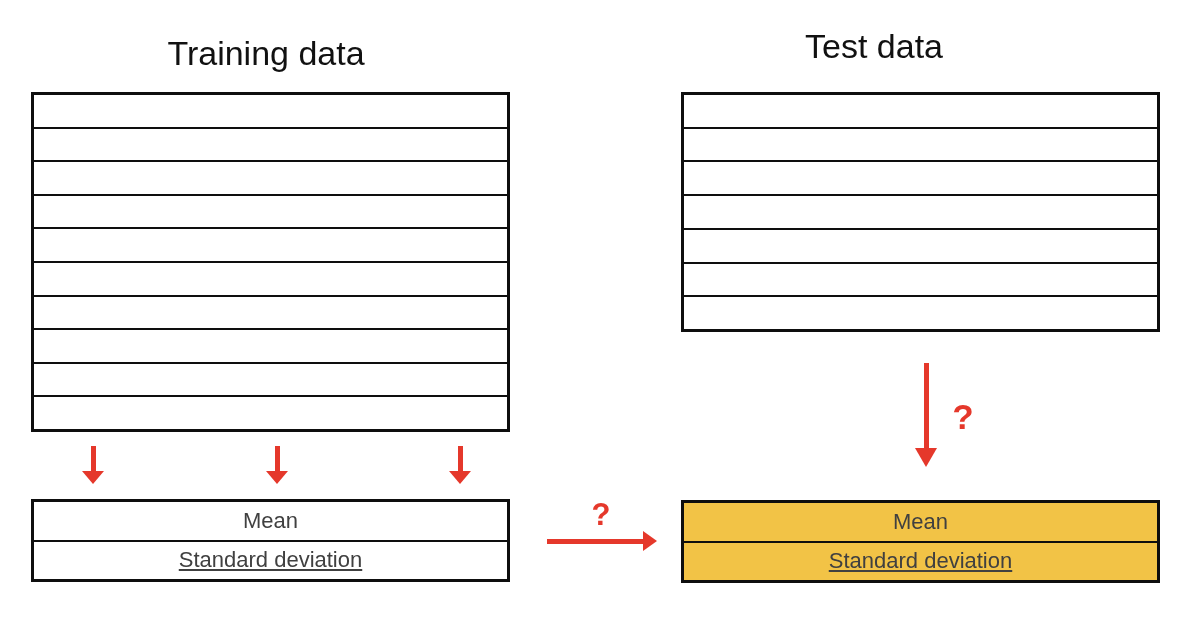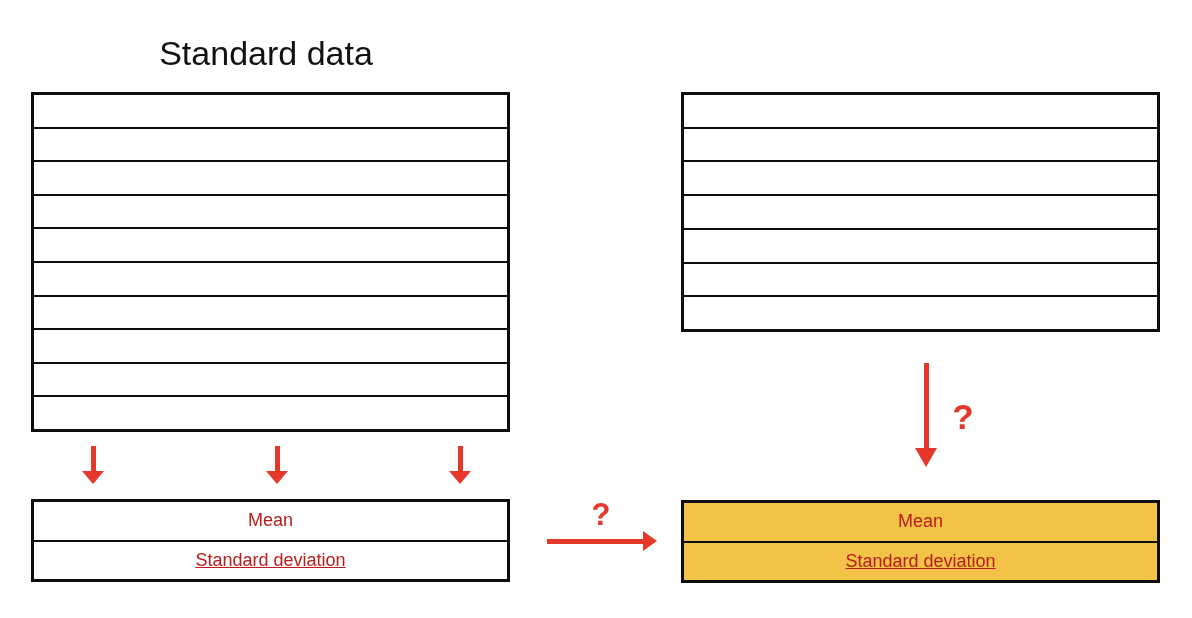--- a/index.html
+++ b/index.html
@@ -51,21 +51,21 @@
     box-sizing: border-box;
     border: 3px solid var(--border-black);
     display: flex;
     flex-direction: column;
   }
   .stats-training { left: 31px; top: 499px; background: #ffffff; }
   .stats-test { left: 681px; top: 500px; background: var(--highlight-orange); }
   .stats-row {
     flex: 1;
     display: flex; align-items: center; justify-content: center;
-    font-size: 18px; color: #b91c1c;
+    font-size: 22px; color: #404040;
     border-bottom: 2px solid var(--border-black);
   }
   .stats-row:last-child { border-bottom: none; text-decoration: underline; }
 
   .h-arrow-stem { position: absolute; left: 547px; top: 539px; width: 97px; height: 5px; background: var(--arrow-red); }
   .h-arrow-head {
     position: absolute; left: 643px; top: 531px; width: 0; height: 0;
     border-top: 10px solid transparent;
     border-bottom: 10px solid transparent;
     border-left: 14px solid var(--arrow-red);
@@ -87,21 +87,22 @@
     line-height: 1;
   }
   .q-transfer { left: 601px; top: 499px; font-size: 31px; }
   .q-apply { left: 963px; top: 399px; font-size: 35px; }
 </style>
 </head>
 <body>
 
 <div class="canvas">
 
-  <div class="title title-training">Standard data</div>
+  <div class="title title-training">Training data</div>
+  <div class="title title-test">Test data</div>
 
   <div class="table training-table">
     <div class="table-row"></div>
   <div class="table-row"></div>
       <div class="table-row"></div>
       <div class="table-row"></div>
       <div class="table-row"></div>
       <div class="table-row"></div>
       <div class="table-row"></div>
       <div class="table-row"></div>

